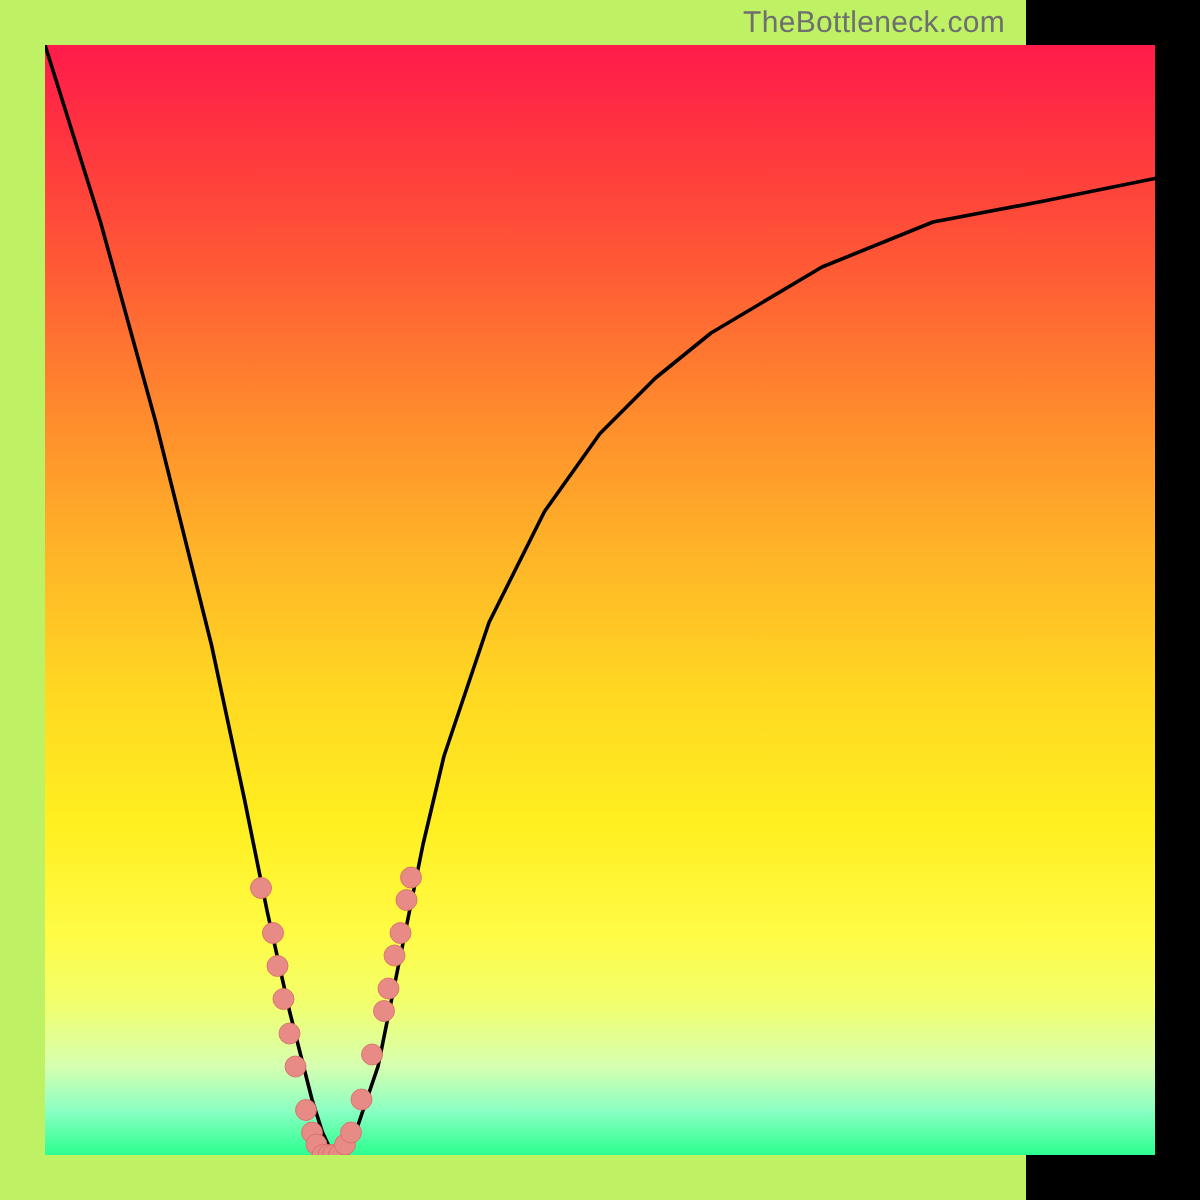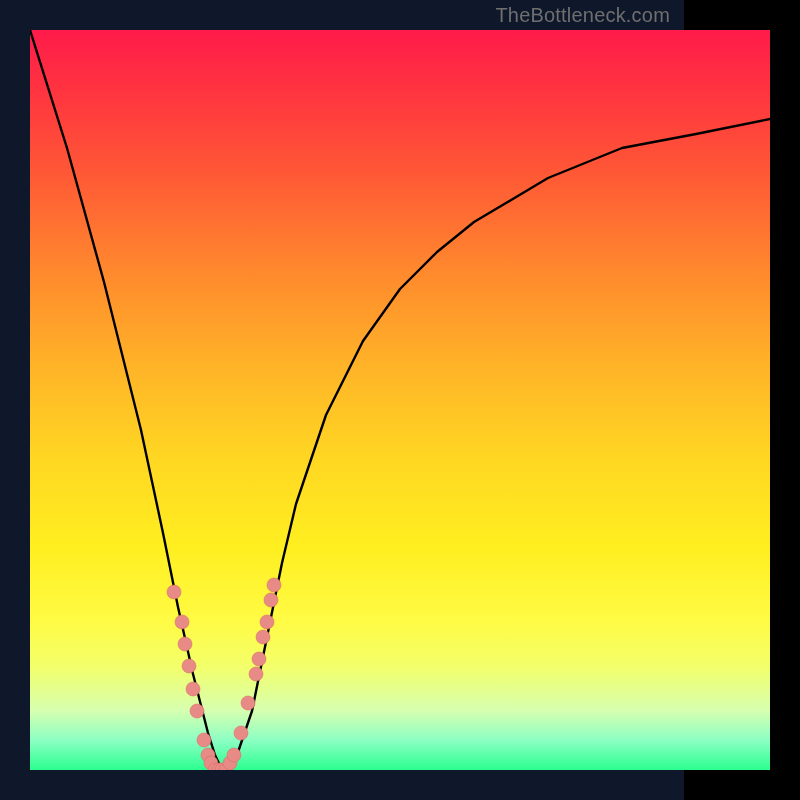--- a/index.html
+++ b/index.html
@@ -10,21 +10,21 @@
     background: #000;
     overflow: hidden;
     font-family: Arial, Helvetica, sans-serif;
   }
   .frame {
     position: absolute;
     top: 0;
     left: 0;
     width: 684px;
     height: 800px;
-    background: #0f172a;
+    background: #bef264;
   }
   .plot-area {
     position: absolute;
     top: 30px;
     left: 30px;
     width: 740px;
     height: 740px;
     background: linear-gradient(to bottom,
       #ff1b4a 0%,
       #ff3340 8%,

